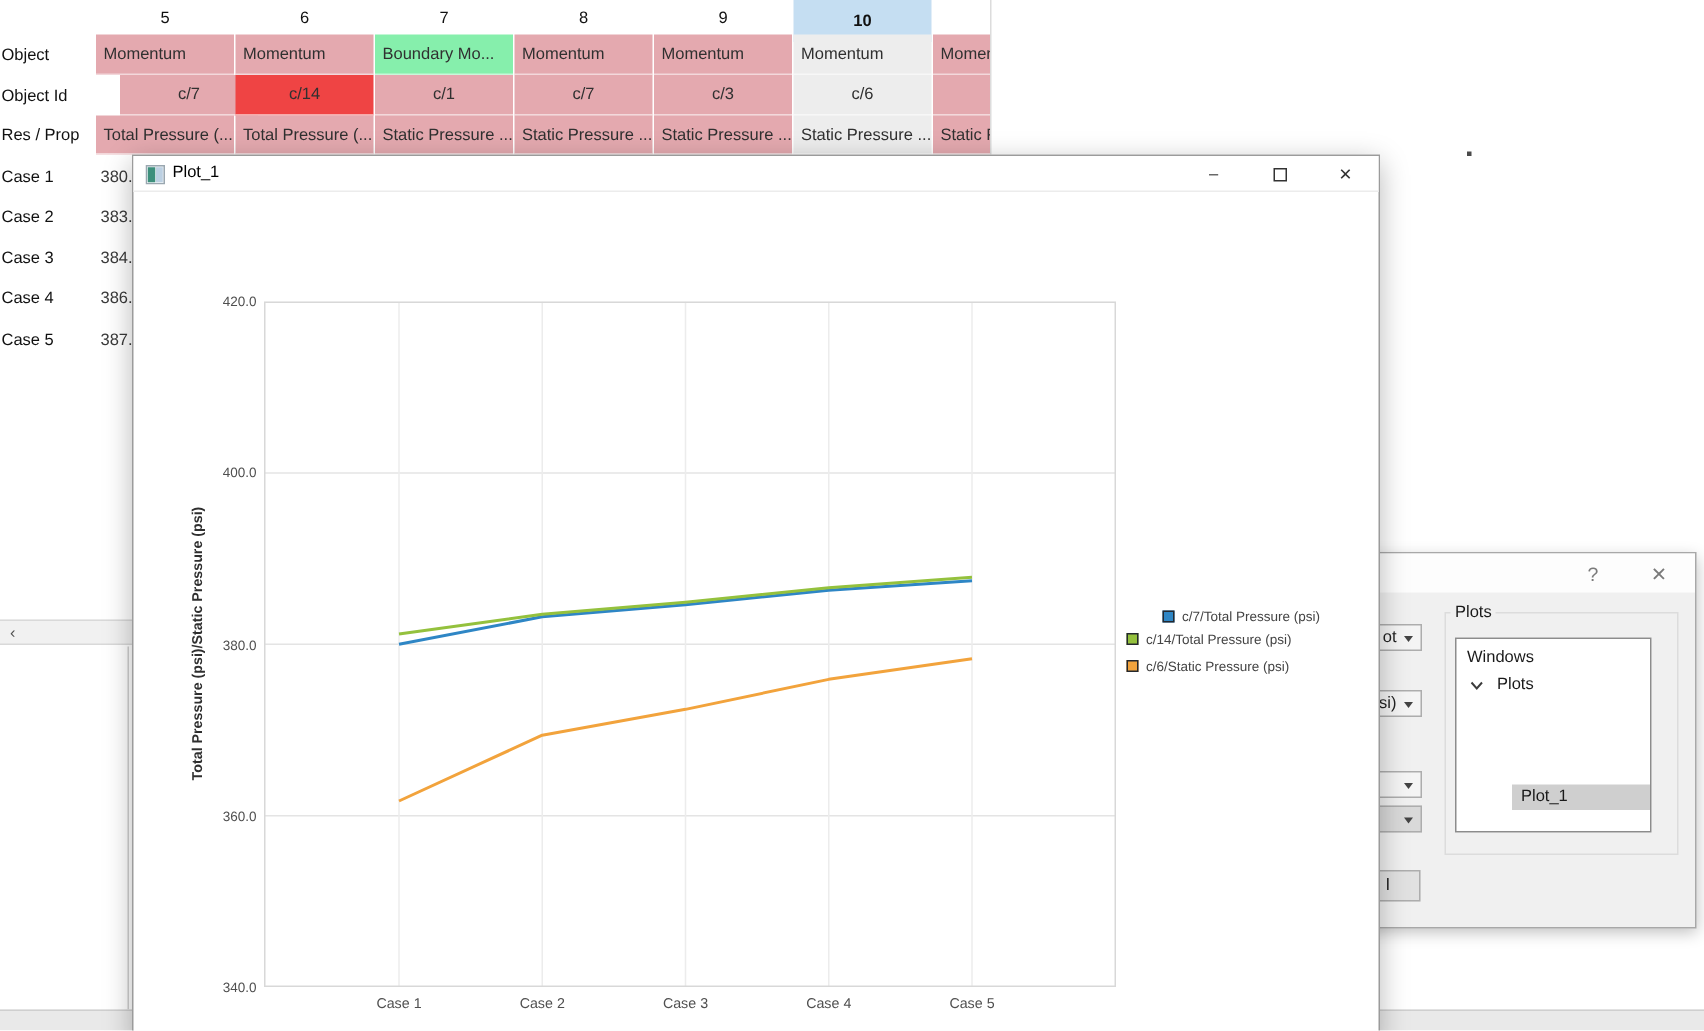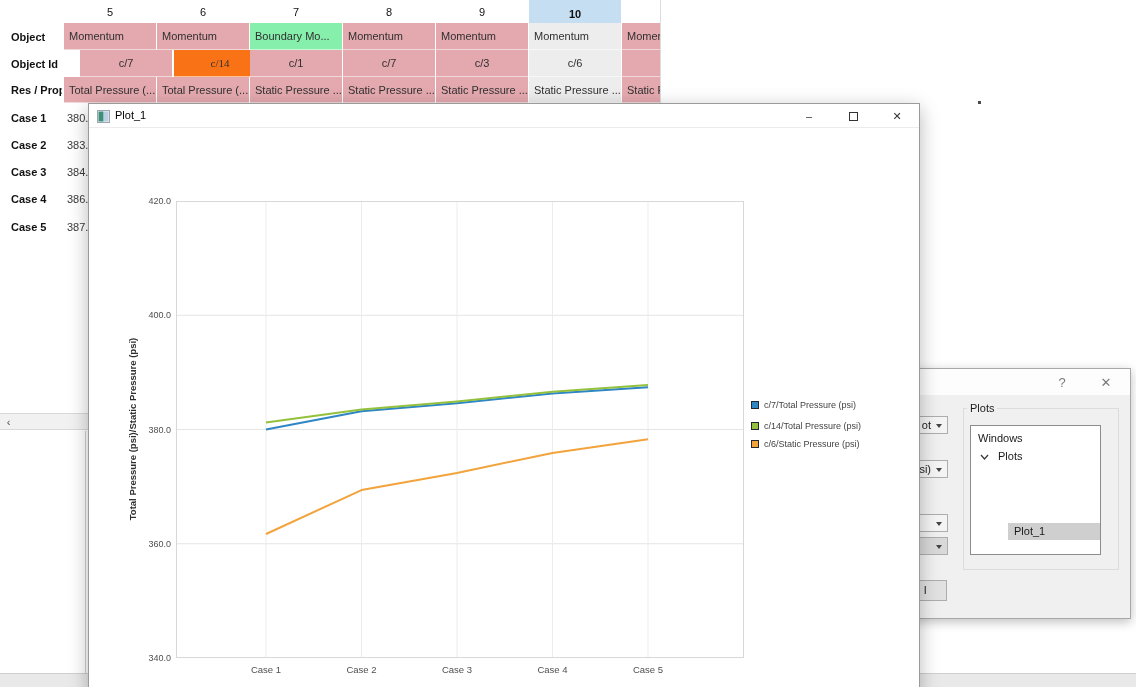--- a/index.html
+++ b/index.html
@@ -6,21 +6,21 @@
   html,body { width:1136px; height:687px; overflow:hidden; background:#fff;
               font-family:"Liberation Sans", sans-serif; }
   #stage { position:relative; width:1136px; height:687px; background:#ffffff; }
 
   
   #main-table { position:absolute; left:0; top:0; width:661px; height:412px;
                 background:#fff; overflow:hidden; border-right:1px solid #dcdcdc; }
   .tcell { position:absolute; font-size:11px; color:#3a3a3a; display:flex; align-items:center; overflow:hidden; white-space:nowrap; }
   .tcell.center { justify-content:center; }
   .tcell.left { padding-left:5px; }
-  .rowhead { font-weight:bold; color:#111; padding-left:11px; }
+  .rowhead { font-weight:normal; color:#111; padding-left:1px; }
   #hscroll { position:absolute; left:0; top:413px; width:661px; height:17px;
              background:#f1f1f1; border-top:1px solid #d9d9d9; border-bottom:1px solid #d9d9d9; }
   #hscroll-left { position:absolute; left:1px; top:1px; width:15px; height:14px;
                   color:#505050; font-size:11px; display:flex; align-items:center; justify-content:center; cursor:pointer; }
   #left-panel { position:absolute; left:0; top:431px; width:86px; height:242px;
                 background:#fff; border-right:1px solid #d0d0d0; }
   #bottom-strip { position:absolute; left:0; top:673px; width:1136px; height:14px;
                   background:#e9e9e9; border-top:1px solid #cfcfcf; }
   #stray-dot { position:absolute; left:978px; top:101px; width:3px; height:3px; background:#4a4a4a; }
 
@@ -75,21 +75,21 @@
   <div id="main-table">
       <div class="tcell rowhead" style="left: 0px; top: 23px; width: 62px; height: 27px;">Object</div>
       <div class="tcell rowhead" style="left: 0px; top: 50px; width: 62px; height: 27px;">Object Id</div>
       <div class="tcell rowhead" style="left: 0px; top: 77px; width: 62px; height: 26px;">Res / Prop</div>
       <div class="tcell center" style="left: 64px; top: 0px; width: 92px; height: 23px; background: rgb(255, 255, 255); color: rgb(17, 17, 17);">5</div>
       <div class="tcell left" style="left: 64px; top: 23px; width: 92px; height: 27px; background: rgb(228, 169, 175); border-bottom: 1px solid rgba(255, 255, 255, 0.55); color: rgb(48, 48, 48);">Momentum</div>
       <div class="tcell center" style="left: 80px; top: 50px; width: 92px; height: 27px; background: rgb(228, 169, 175); border-bottom: 1px solid rgba(255, 255, 255, 0.55); color: rgb(48, 48, 48);">c/7</div>
       <div class="tcell left" style="left: 64px; top: 77px; width: 92px; height: 26px; background: rgb(228, 169, 175); border-bottom: 1px solid rgba(255, 255, 255, 0.55); color: rgb(48, 48, 48);">Total Pressure (...</div>
       <div class="tcell center" style="left: 157px; top: 0px; width: 92px; height: 23px; background: rgb(255, 255, 255); color: rgb(17, 17, 17);">6</div>
       <div class="tcell left" style="left: 157px; top: 23px; width: 92px; height: 27px; background: rgb(228, 169, 175); border-bottom: 1px solid rgba(255, 255, 255, 0.55); color: rgb(48, 48, 48);">Momentum</div>
-      <div class="tcell center" style="left: 174px; top: 50px; width: 92px; height: 27px; background: #f97316; border-bottom: 1px solid rgba(255, 255, 255, 0.55); color: rgb(48, 48, 48); font-family: Liberation Serif, serif;">c/14</div>
+      <div class="tcell center" style="left: 157px; top: 50px; width: 92px; height: 27px; background: #ef4444; border-bottom: 1px solid rgba(255, 255, 255, 0.55); color: rgb(48, 48, 48);">c/14</div>
       <div class="tcell left" style="left: 157px; top: 77px; width: 92px; height: 26px; background: rgb(228, 169, 175); border-bottom: 1px solid rgba(255, 255, 255, 0.55); color: rgb(48, 48, 48);">Total Pressure (...</div>
       <div class="tcell center" style="left: 250px; top: 0px; width: 92px; height: 23px; background: rgb(255, 255, 255); color: rgb(17, 17, 17);">7</div>
       <div class="tcell left" style="left: 250px; top: 23px; width: 92px; height: 27px; background: #86efac; border-bottom: 1px solid rgba(255, 255, 255, 0.55); color: rgb(48, 48, 48);">Boundary Mo...</div>
       <div class="tcell center" style="left: 250px; top: 50px; width: 92px; height: 27px; background: rgb(228, 169, 175); border-bottom: 1px solid rgba(255, 255, 255, 0.55); color: rgb(48, 48, 48);">c/1</div>
       <div class="tcell left" style="left: 250px; top: 77px; width: 92px; height: 26px; background: rgb(228, 169, 175); border-bottom: 1px solid rgba(255, 255, 255, 0.55); color: rgb(48, 48, 48);">Static Pressure ...</div>
       <div class="tcell center" style="left: 343px; top: 0px; width: 92px; height: 23px; background: rgb(255, 255, 255); color: rgb(17, 17, 17);">8</div>
       <div class="tcell left" style="left: 343px; top: 23px; width: 92px; height: 27px; background: rgb(228, 169, 175); border-bottom: 1px solid rgba(255, 255, 255, 0.55); color: rgb(48, 48, 48);">Momentum</div>
       <div class="tcell center" style="left: 343px; top: 50px; width: 92px; height: 27px; background: rgb(228, 169, 175); border-bottom: 1px solid rgba(255, 255, 255, 0.55); color: rgb(48, 48, 48);">c/7</div>
       <div class="tcell left" style="left: 343px; top: 77px; width: 92px; height: 26px; background: rgb(228, 169, 175); border-bottom: 1px solid rgba(255, 255, 255, 0.55); color: rgb(48, 48, 48);">Static Pressure ...</div>
       <div class="tcell center" style="left: 436px; top: 0px; width: 92px; height: 23px; background: rgb(255, 255, 255); color: rgb(17, 17, 17);">9</div>
@@ -201,21 +201,21 @@
         <div class="ytick" style="left: 36px; top: 549px;">340.0</div>
       </div>
     <div id="xticks-holder">
         <div class="xtick" style="left: 142px; top: 560px;">Case 1</div>
         <div class="xtick" style="left: 237.5px; top: 560px;">Case 2</div>
         <div class="xtick" style="left: 333px; top: 560px;">Case 3</div>
         <div class="xtick" style="left: 428.5px; top: 560px;">Case 4</div>
         <div class="xtick" style="left: 524px; top: 560px;">Case 5</div>
       </div>
     <div id="legend-holder">
-        <div class="legend-row" style="top: 294px;">
+        <div class="legend-row" style="top: 300px; margin-left: 24px;">
           <span class="legend-sq" style="background: rgb(46, 134, 197);"></span>
           <span class="legend-txt">c/7/Total Pressure (psi)</span>
         </div>
         <div class="legend-row" style="top: 315px;">
           <span class="legend-sq" style="background: rgb(148, 193, 61);"></span>
           <span class="legend-txt">c/14/Total Pressure (psi)</span>
         </div>
         <div class="legend-row" style="top: 333px;">
           <span class="legend-sq" style="background: rgb(242, 163, 60);"></span>
           <span class="legend-txt">c/6/Static Pressure (psi)</span>

